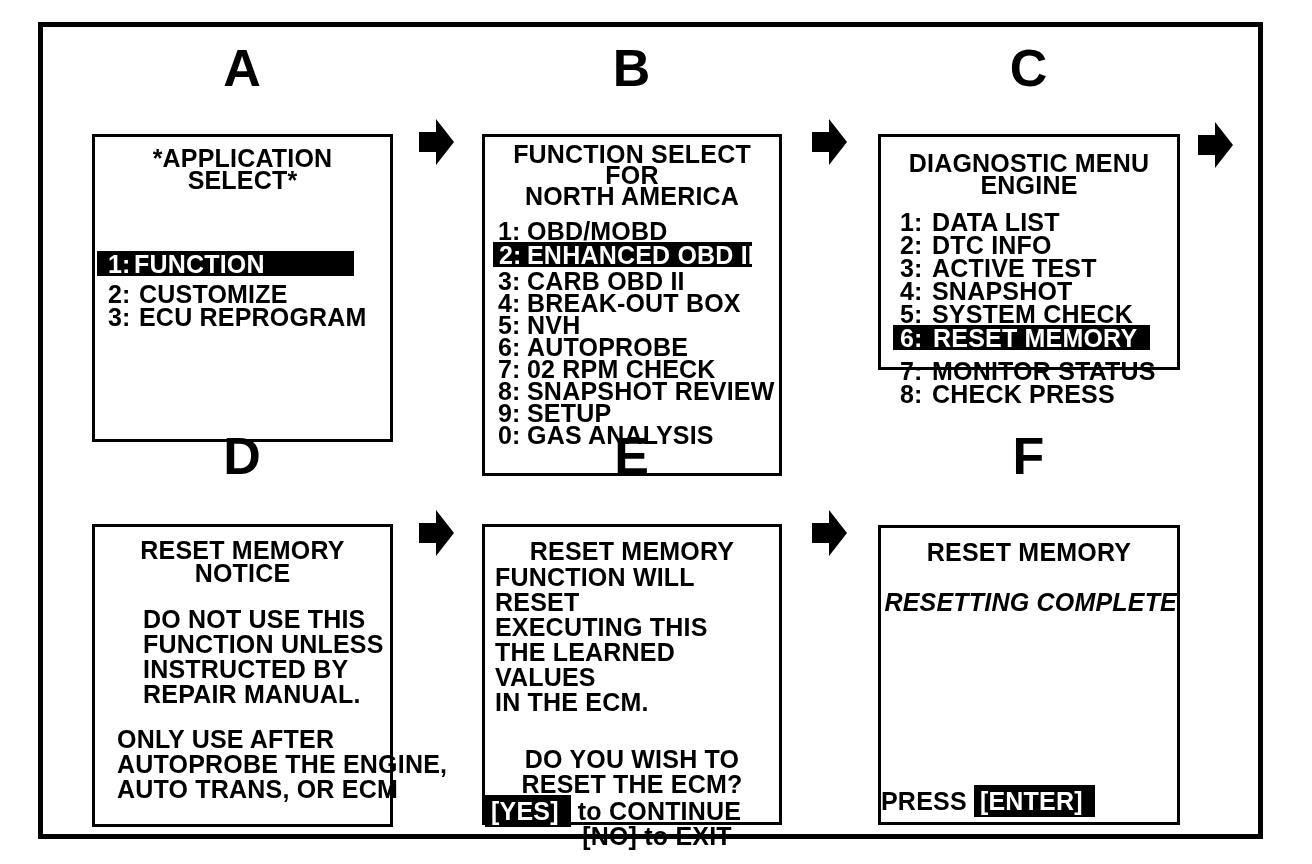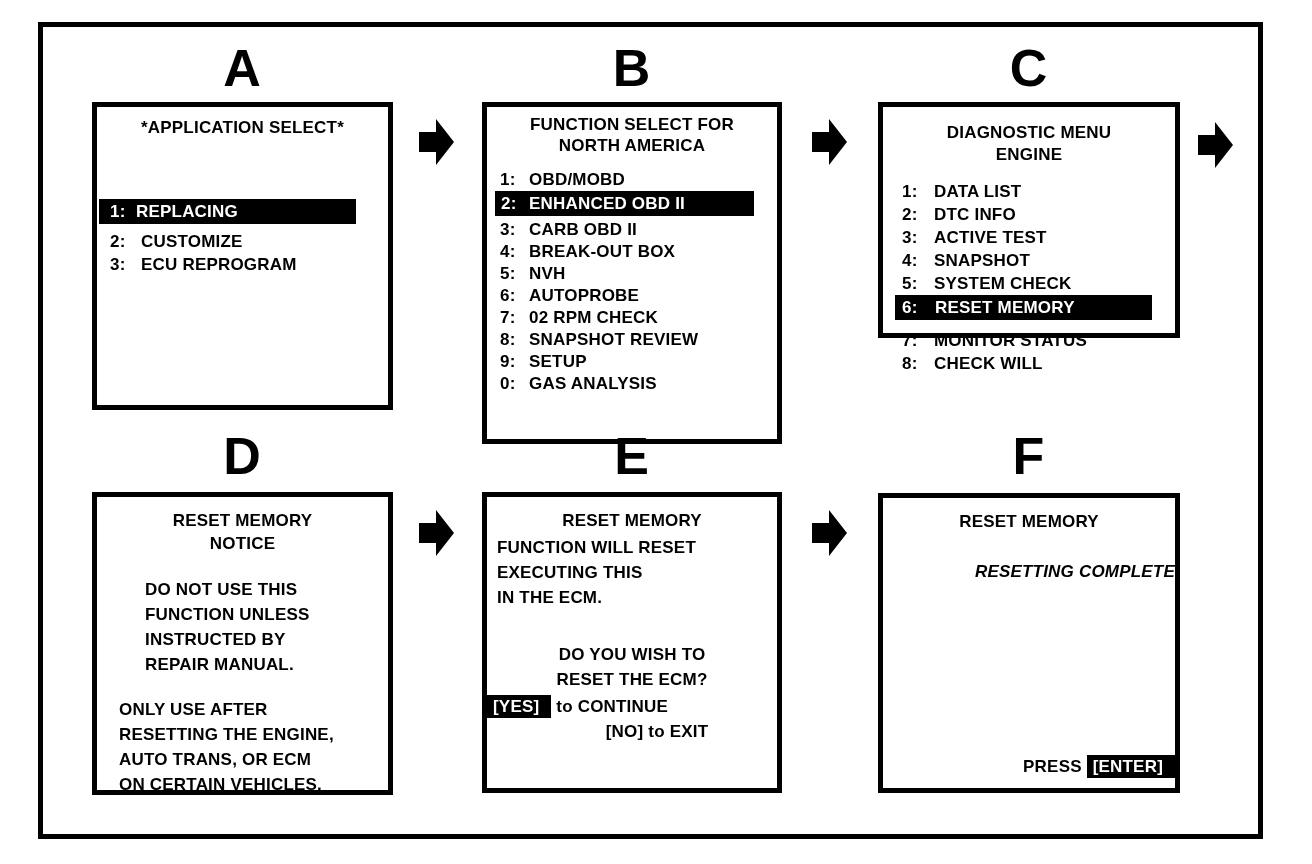--- a/index.html
+++ b/index.html
@@ -1,22 +1,22 @@
 <!DOCTYPE html>
 <html><head>
 <meta charset="utf-8">
 <style>
   html,body{margin:0;padding:0;background:#fff;}
   .canvas{position:relative;width:1312px;height:864px;background:#fff;overflow:hidden;
           font-family:"Liberation Sans","DejaVu Sans",sans-serif;font-weight:700;color:#000;}
   .frame{position:absolute;left:38px;top:22px;width:1225px;height:817px;
          border:5px solid #000;box-sizing:border-box;}
   .plabel{position:absolute;font-size:52px;line-height:56px;text-align:center;letter-spacing:1px;}
-  .screen{position:absolute;border:5px solid #000000;box-sizing:border-box;background:#fff;
-          font-size:17px;line-height:22px;letter-spacing:0.2px;}
+  .screen{position:absolute;border:3px solid #000000;box-sizing:border-box;background:#fff;
+          font-size:25px;line-height:22px;letter-spacing:0.2px;margin-top:32px;}
   .title{text-align:center;}
   .mrow{display:flex;align-items:center;white-space:nowrap;}
   .mnum{flex:0 0 auto;}
   .mtxt{flex:0 0 auto;}
   .hl{background:#000;color:#fff;box-sizing:border-box;}
   .hl-inline{background:#000;color:#fff;padding:2px 12px 2px 6px;}
   
   .pa .title{padding-top:10px;}
   .pa .menu{margin-top:60px;}
   .pa .mrow{height:23px;padding-left:13px;}
@@ -43,21 +43,21 @@
   .pd .para2{margin:20px 0 0 22px;line-height:25px;white-space:nowrap;}
   
   .pe .title{padding-top:13px;}
   .pe .body{margin:3px 0 0 10px;line-height:25px;}
   .pe .prompt{margin-top:32px;text-align:center;line-height:25px;}
   .pe .yesline{text-align:left;line-height:25px;margin-top:2px;white-space:nowrap;}
   .pe .noline{text-align:center;line-height:25px;padding-left:50px;}
   
   .pf .title{padding-top:13px;}
   .pf .status{margin-top:28px;text-align:right;font-style:italic;}
-  .pf .pressline{position:absolute;left:0;right:0;bottom:10px;text-align:right;white-space:nowrap;}
+  .pf .pressline{position:absolute;left:0;right:0;bottom:10px;text-align:left;white-space:nowrap;}
   .arrow{position:absolute;width:36px;height:48px;}
   
   #label-a{left:92px;top:40px;width:301px;}
   #screen-a{left:92px;top:102px;width:301px;height:308px;}
   #label-b{left:482px;top:40px;width:300px;}
   #screen-b{left:482px;top:102px;width:300px;height:342px;}
   #label-c{left:878px;top:40px;width:302px;}
   #screen-c{left:878px;top:102px;width:302px;height:236px;}
   #label-d{left:92px;top:428px;width:301px;}
   #screen-d{left:92px;top:492px;width:301px;height:303px;}
@@ -79,21 +79,21 @@
 
   <div class="plabel" id="label-a">A</div>
   <div class="plabel" id="label-b">B</div>
   <div class="plabel" id="label-c">C</div>
 
   <div class="screen pa" id="screen-a">
     <div class="title">*APPLICATION SELECT*</div>
     <div class="menu">
       <div class="mrow hl">
         <span class="mnum">1:</span>
-        <span class="mtxt">REPLACING</span>
+        <span class="mtxt">FUNCTION</span>
       </div>
       <div class="mrow">
         <span class="mnum">2:</span>
         <span class="mtxt">CUSTOMIZE</span>
       </div>
       <div class="mrow">
         <span class="mnum">3:</span>
         <span class="mtxt">ECU REPROGRAM</span>
       </div>
     </div>
@@ -177,21 +177,21 @@
       <div class="mrow hl">
         <span class="mnum">6:</span>
         <span class="mtxt">RESET MEMORY</span>
       </div>
       <div class="mrow">
         <span class="mnum">7:</span>
         <span class="mtxt">MONITOR STATUS</span>
       </div>
       <div class="mrow">
         <span class="mnum">8:</span>
-        <span class="mtxt">CHECK WILL</span>
+        <span class="mtxt">CHECK PRESS</span>
       </div>
     </div>
   </div>
 
   <div class="plabel" id="label-d">D</div>
   <div class="plabel" id="label-e">E</div>
   <div class="plabel" id="label-f">F</div>
 
   <div class="screen pd" id="screen-d">
     <div class="title">
@@ -199,31 +199,31 @@
       <div>NOTICE</div>
     </div>
     <div class="para1">
       <div>DO NOT USE THIS</div>
       <div>FUNCTION UNLESS</div>
       <div>INSTRUCTED BY</div>
       <div>REPAIR MANUAL.</div>
     </div>
     <div class="para2">
       <div>ONLY USE AFTER</div>
-      <div>RESETTING THE ENGINE,</div>
+      <div>AUTOPROBE THE ENGINE,</div>
       <div>AUTO TRANS, OR ECM</div>
-      <div>ON CERTAIN VEHICLES.</div>
     </div>
   </div>
 
   <div class="screen pe" id="screen-e">
     <div class="title">RESET MEMORY</div>
     <div class="body">
       <div>FUNCTION WILL RESET</div>
       <div>EXECUTING THIS</div>
+      <div>THE LEARNED VALUES</div>
       <div>IN THE ECM.</div>
     </div>
     <div class="prompt">
       <div>DO YOU WISH TO</div>
       <div>RESET THE ECM?</div>
     </div>
     <div class="yesline">
       <span class="hl-inline">[YES]</span>
       <span>to CONTINUE</span>
     </div>

